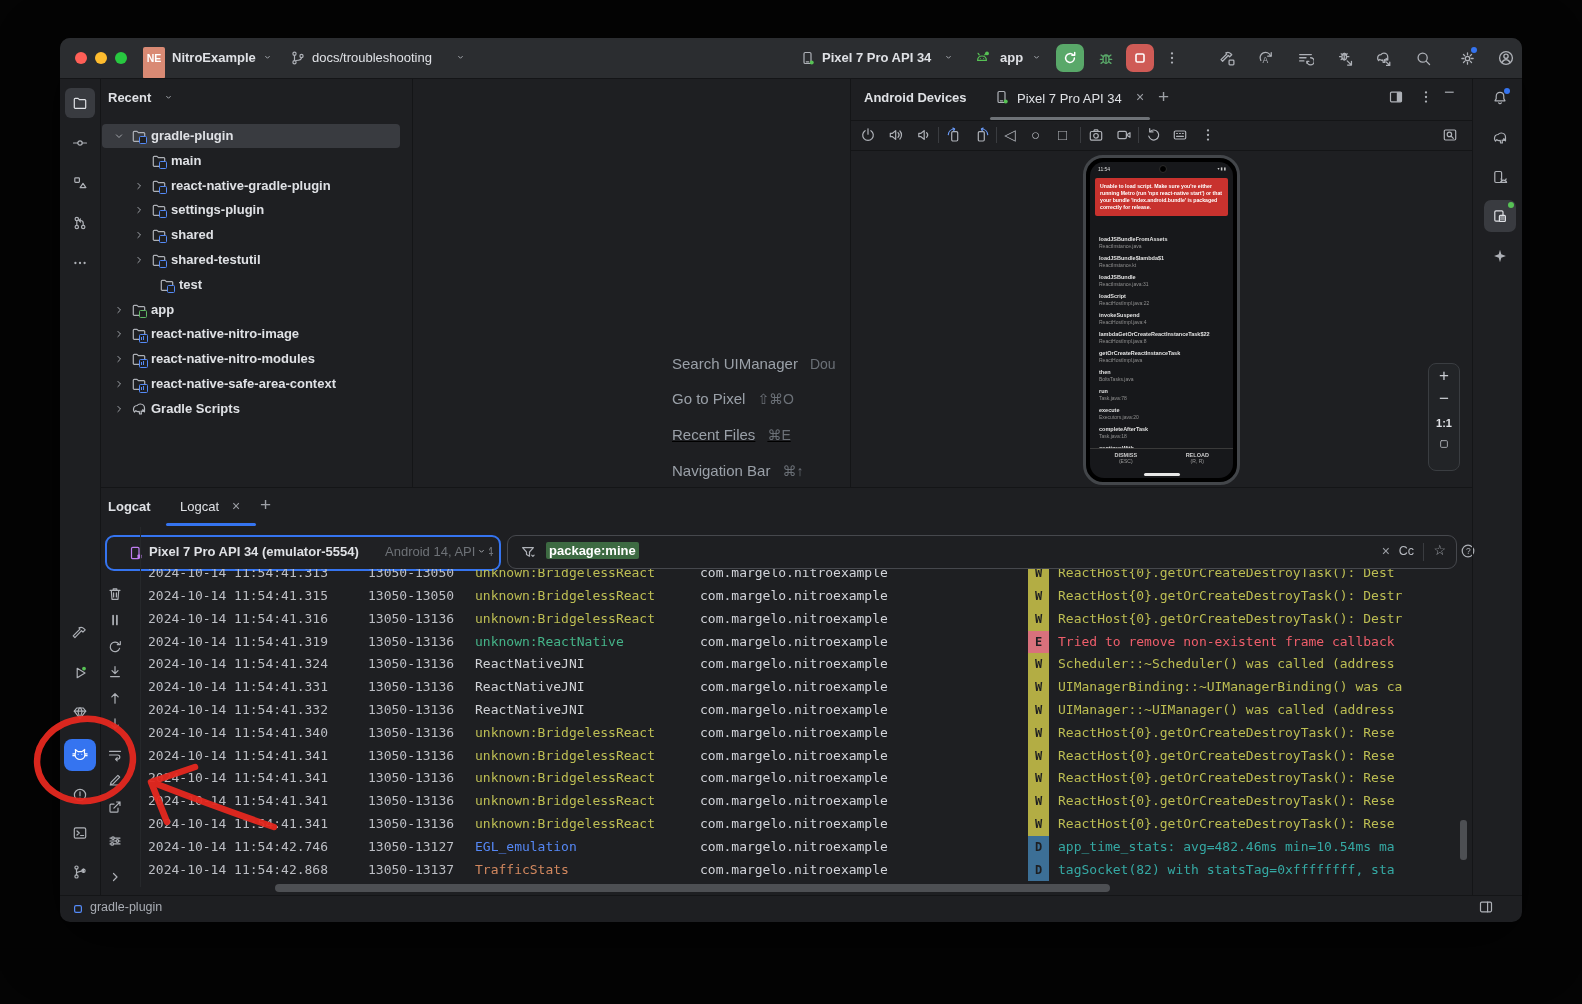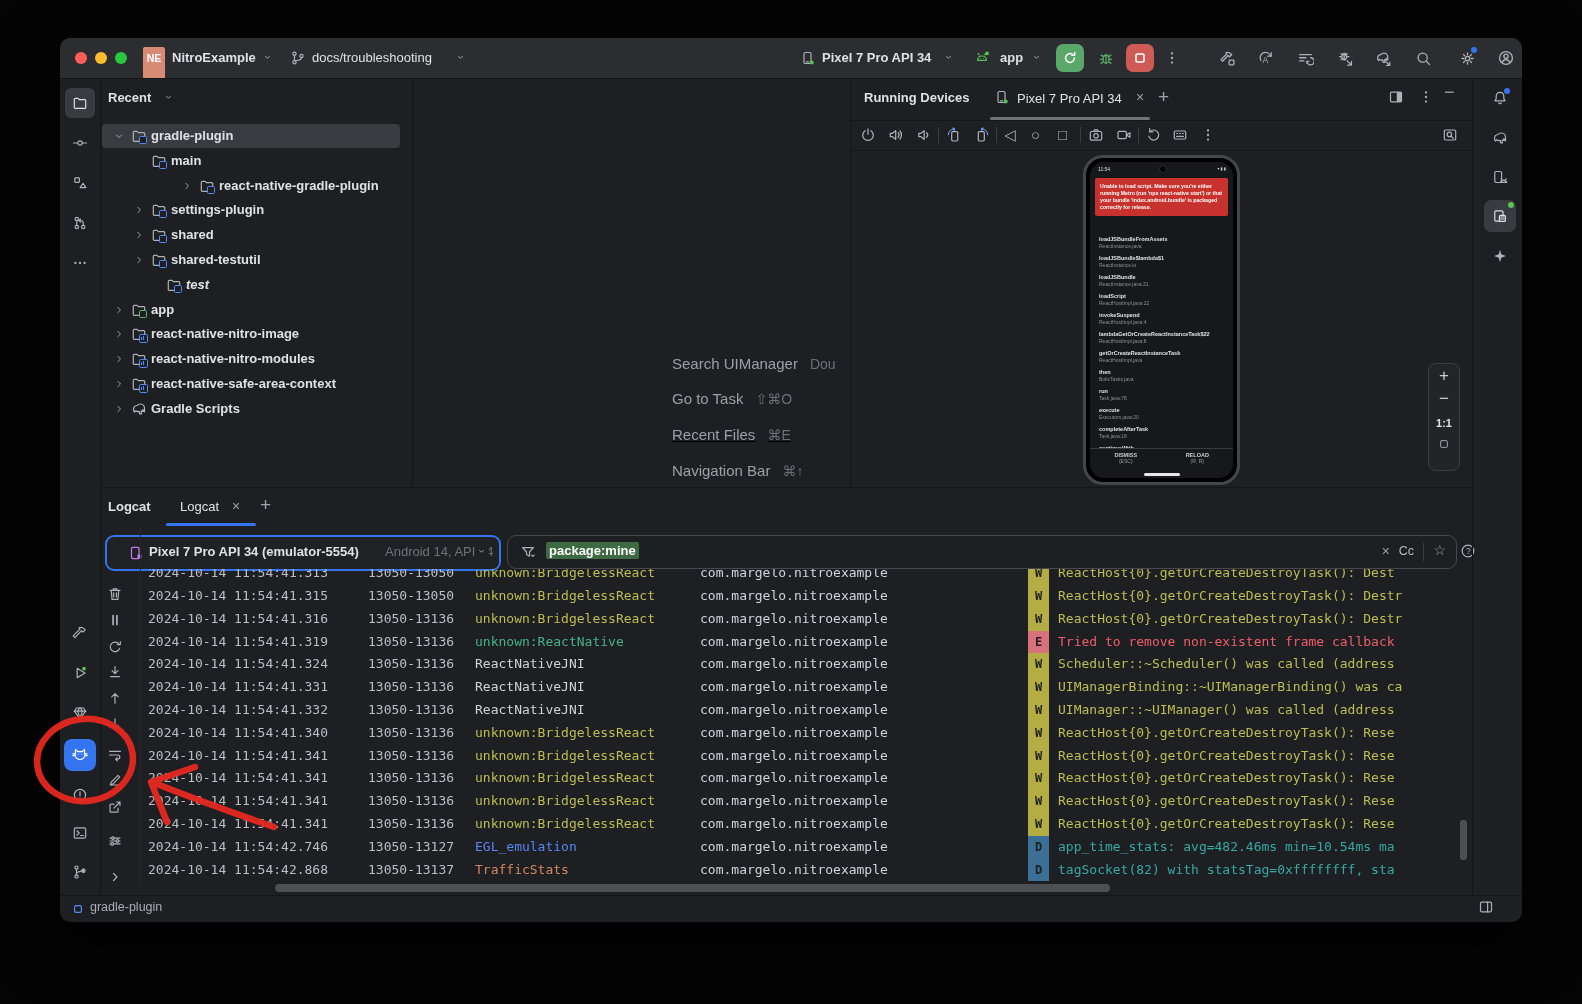--- a/index.html
+++ b/index.html
@@ -241,21 +241,21 @@
               <path d="M2.3 5V4.2c0-.5.4-.9.9-.9H6l1.4 1.4h5.4c.5 0 .9.4.9.9v6.9c0 .5-.4.9-.9.9H3.2c-.5 0-.9-.4-.9-.9z"></path>
             </svg><i style="position:absolute;left:8px;top:8px;width:6px;height:6px;border:1.4px solid #548af7;border-radius:1.5px;background:#1e1f22;"></i></span>
           <span class="tlabel" style="left:91px;">gradle-plugin</span>
         </div>
         <div class="trow" style="top: 111px; left: 0px; width: 352px; text-align: center;">
           <span class="ic tic" style="left:91px;"><svg viewBox="0 0 16 16">
               <path d="M2.3 5V4.2c0-.5.4-.9.9-.9H6l1.4 1.4h5.4c.5 0 .9.4.9.9v6.9c0 .5-.4.9-.9.9H3.2c-.5 0-.9-.4-.9-.9z"></path>
             </svg><i style="position:absolute;left:8px;top:8px;width:6px;height:6px;border:1.4px solid #548af7;border-radius:1.5px;background:#1e1f22;"></i></span>
           <span class="tlabel" style="left:111px;">main</span>
         </div>
-        <div class="trow" style="top: 136px; left: 0px; width: 352px; margin-left: 48px;">
+        <div class="trow" style="top: 136px; left: 0px; width: 352px;">
           <span class="ic ic12 tic" style="left:73px;top:6px;"><svg viewBox="0 0 16 16">
               <polyline points="6.5,4.5 10,8 6.5,11.5"></polyline>
             </svg></span>
           <span class="ic tic" style="left:91px;"><svg viewBox="0 0 16 16">
               <path d="M2.3 5V4.2c0-.5.4-.9.9-.9H6l1.4 1.4h5.4c.5 0 .9.4.9.9v6.9c0 .5-.4.9-.9.9H3.2c-.5 0-.9-.4-.9-.9z"></path>
             </svg><i style="position:absolute;left:8px;top:8px;width:6px;height:6px;border:1.4px solid #548af7;border-radius:1.5px;background:#1e1f22;"></i></span>
           <span class="tlabel" style="left:111px;">react-native-gradle-plugin</span>
         </div>
         <div class="trow" style="top: 160px; left: 0px; width: 352px;">
           <span class="ic ic12 tic" style="left:73px;top:6px;"><svg viewBox="0 0 16 16">
@@ -277,21 +277,21 @@
         </div>
         <div class="trow" style="top: 185px; left: 0px; width: 352px;">
           <span class="ic ic12 tic" style="left:73px;top:6px;"><svg viewBox="0 0 16 16">
               <polyline points="6.5,4.5 10,8 6.5,11.5"></polyline>
             </svg></span>
           <span class="ic tic" style="left:91px;"><svg viewBox="0 0 16 16">
               <path d="M2.3 5V4.2c0-.5.4-.9.9-.9H6l1.4 1.4h5.4c.5 0 .9.4.9.9v6.9c0 .5-.4.9-.9.9H3.2c-.5 0-.9-.4-.9-.9z"></path>
             </svg><i style="position:absolute;left:8px;top:8px;width:6px;height:6px;border:1.4px solid #548af7;border-radius:1.5px;background:#1e1f22;"></i></span>
           <span class="tlabel" style="left:111px;">shared</span>
         </div>
-        <div class="trow" style="top: 235px; left: 15px; width: 352px; font-style: italic;">
+        <div class="trow" style="top: 235px; left: 8px; width: 352px;">
           <span class="ic tic" style="left:91px;"><svg viewBox="0 0 16 16">
               <path d="M2.3 5V4.2c0-.5.4-.9.9-.9H6l1.4 1.4h5.4c.5 0 .9.4.9.9v6.9c0 .5-.4.9-.9.9H3.2c-.5 0-.9-.4-.9-.9z"></path>
             </svg><i style="position:absolute;left:8px;top:8px;width:6px;height:6px;border:1.4px solid #548af7;border-radius:1.5px;background:#1e1f22;"></i></span>
           <span class="tlabel" style="left:111px;">test</span>
         </div>
         <div class="trow" style="top: 260px; left: 0px; width: 352px;">
           <span class="ic ic12 tic" style="left:53px;top:6px;"><svg viewBox="0 0 16 16">
               <polyline points="6.5,4.5 10,8 6.5,11.5"></polyline>
             </svg></span>
           <span class="ic tic" style="left:71px;"><svg viewBox="0 0 16 16">
@@ -332,26 +332,26 @@
             </svg></span>
           <span class="ic tic" style="left:71px;"><svg viewBox="0 0 16 16">
               <path d="M2.3 5V4.2c0-.5.4-.9.9-.9H6l1.4 1.4h5.4c.5 0 .9.4.9.9v6.9c0 .5-.4.9-.9.9H3.2c-.5 0-.9-.4-.9-.9z"></path>
             </svg><i style="position:absolute;left:8px;top:8px;width:7px;height:7px;background:#1e1f22;border-radius:1.5px;border:1.2px solid #548af7;"></i><i style="position:absolute;left:10px;top:11px;width:1.2px;height:3px;background:#548af7;"></i><i style="position:absolute;left:12px;top:10px;width:1.2px;height:4px;background:#548af7;"></i></span>
           <span class="tlabel" style="left:91px;">react-native-safe-area-context</span>
         </div>
       </div>
 
     <div id="shortcuts" class="abs" style="left:612px;top:0;width:178px;height:449px;overflow:hidden;">
         <div class="shline" style="top: 317px; left: 0px;"><span class="sl">Search UIManager</span><span class="sk">Dou</span></div>
-        <div class="shline" style="top: 352px; left: 0px;"><span class="sl">Go to Task</span><span class="sk">⇧⌘O</span></div>
+        <div class="shline" style="top: 352px; left: 0px;"><span class="sl">Go to Pixel</span><span class="sk">⇧⌘O</span></div>
         <div class="shline" style="top: 388px; left: 0px; text-decoration: underline;"><span class="sl">Recent Files</span><span class="sk">⌘E</span></div>
         <div class="shline" style="top: 424px; left: 0px;"><span class="sl">Navigation Bar</span><span class="sk">⌘↑</span></div>
       </div>
 
-    <div class="abs lbl b" style="left:804px;top:52px;">Running Devices</div>
+    <div class="abs lbl b" style="left:804px;top:52px;">Android Devices</div>
     <span class="abs ic" style="left:934px;top:51px;"><svg viewBox="0 0 16 16">
           <rect x="4" y="2.5" width="7" height="11" rx="1.3"></rect>
           <path d="M6.3 11.8h2.4"></path>
           <circle cx="11.7" cy="12.6" r="2" fill="#57c255" stroke="none"></circle>
         </svg></span>
     <div class="abs lbl" style="left:957px;top:53px;">Pixel 7 Pro API 34</div>
     <div class="abs dim" style="left:1076px;top:51px;font-size:14px;">×</div>
     <div class="abs dim" style="left:1098px;top:48px;font-size:19px;font-weight:300;">+</div>
     <div class="abs" style="left:930px;top:79px;width:160px;height:3px;background:#6e7277;border-radius:2px;"></div>
     <span class="abs ic" style="left:1328px;top:51px;"><svg viewBox="0 0 16 16">

